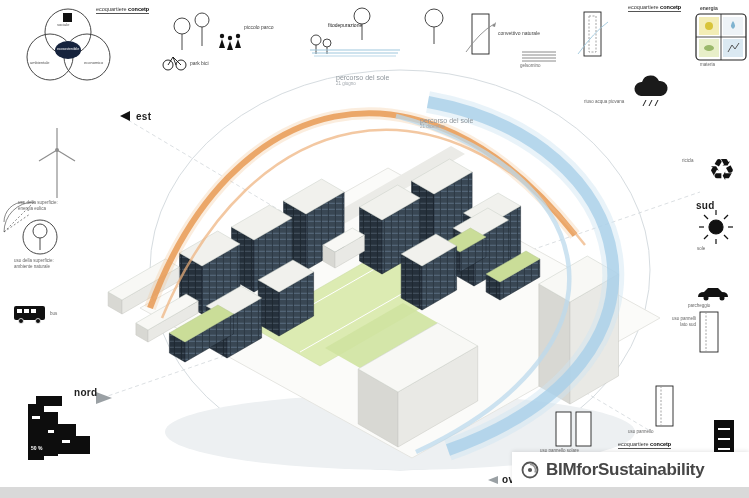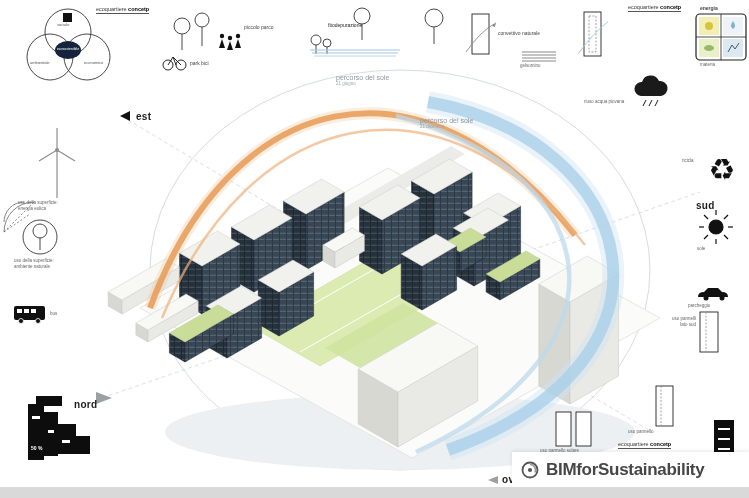--- a/index.html
+++ b/index.html
@@ -302,21 +302,21 @@
   <div class="venn-s" style="left:30px;top:60px">ambientale</div>
   <div class="venn-s" style="left:84px;top:60px">economico</div>
   <div class="venn-c" style="left:54px;top:47px">ecosostenibile</div>
 
   <div class="concept" style="left:96px;top:6px"><span>ecoquartiere </span><b>concetp</b></div>
   <div class="concept" style="left:628px;top:4px"><span>ecoquartiere </span><b>concetp</b></div>
   <div class="concept" style="left:618px;top:441px"><span>ecoquartiere </span><b>concetp</b></div>
 
   <div class="compass" style="left:136px;top:111px">est</div>
   <div class="compass" style="left:696px;top:200px">sud</div>
-  <div class="compass" style="left:74px;top:399px">nord</div>
+  <div class="compass" style="left:74px;top:387px">nord</div>
   <div class="compass" style="left:502px;top:474px">ovest</div>
 
   <div class="sunlbl" style="left:336px;top:74px">
     <div class="t">percorso del sole</div>
     <div class="d">21 giugno</div>
   </div>
   <div class="sunlbl" style="left:420px;top:117px">
     <div class="t">percorso del sole</div>
     <div class="d">21 dicembre</div>
   </div>

